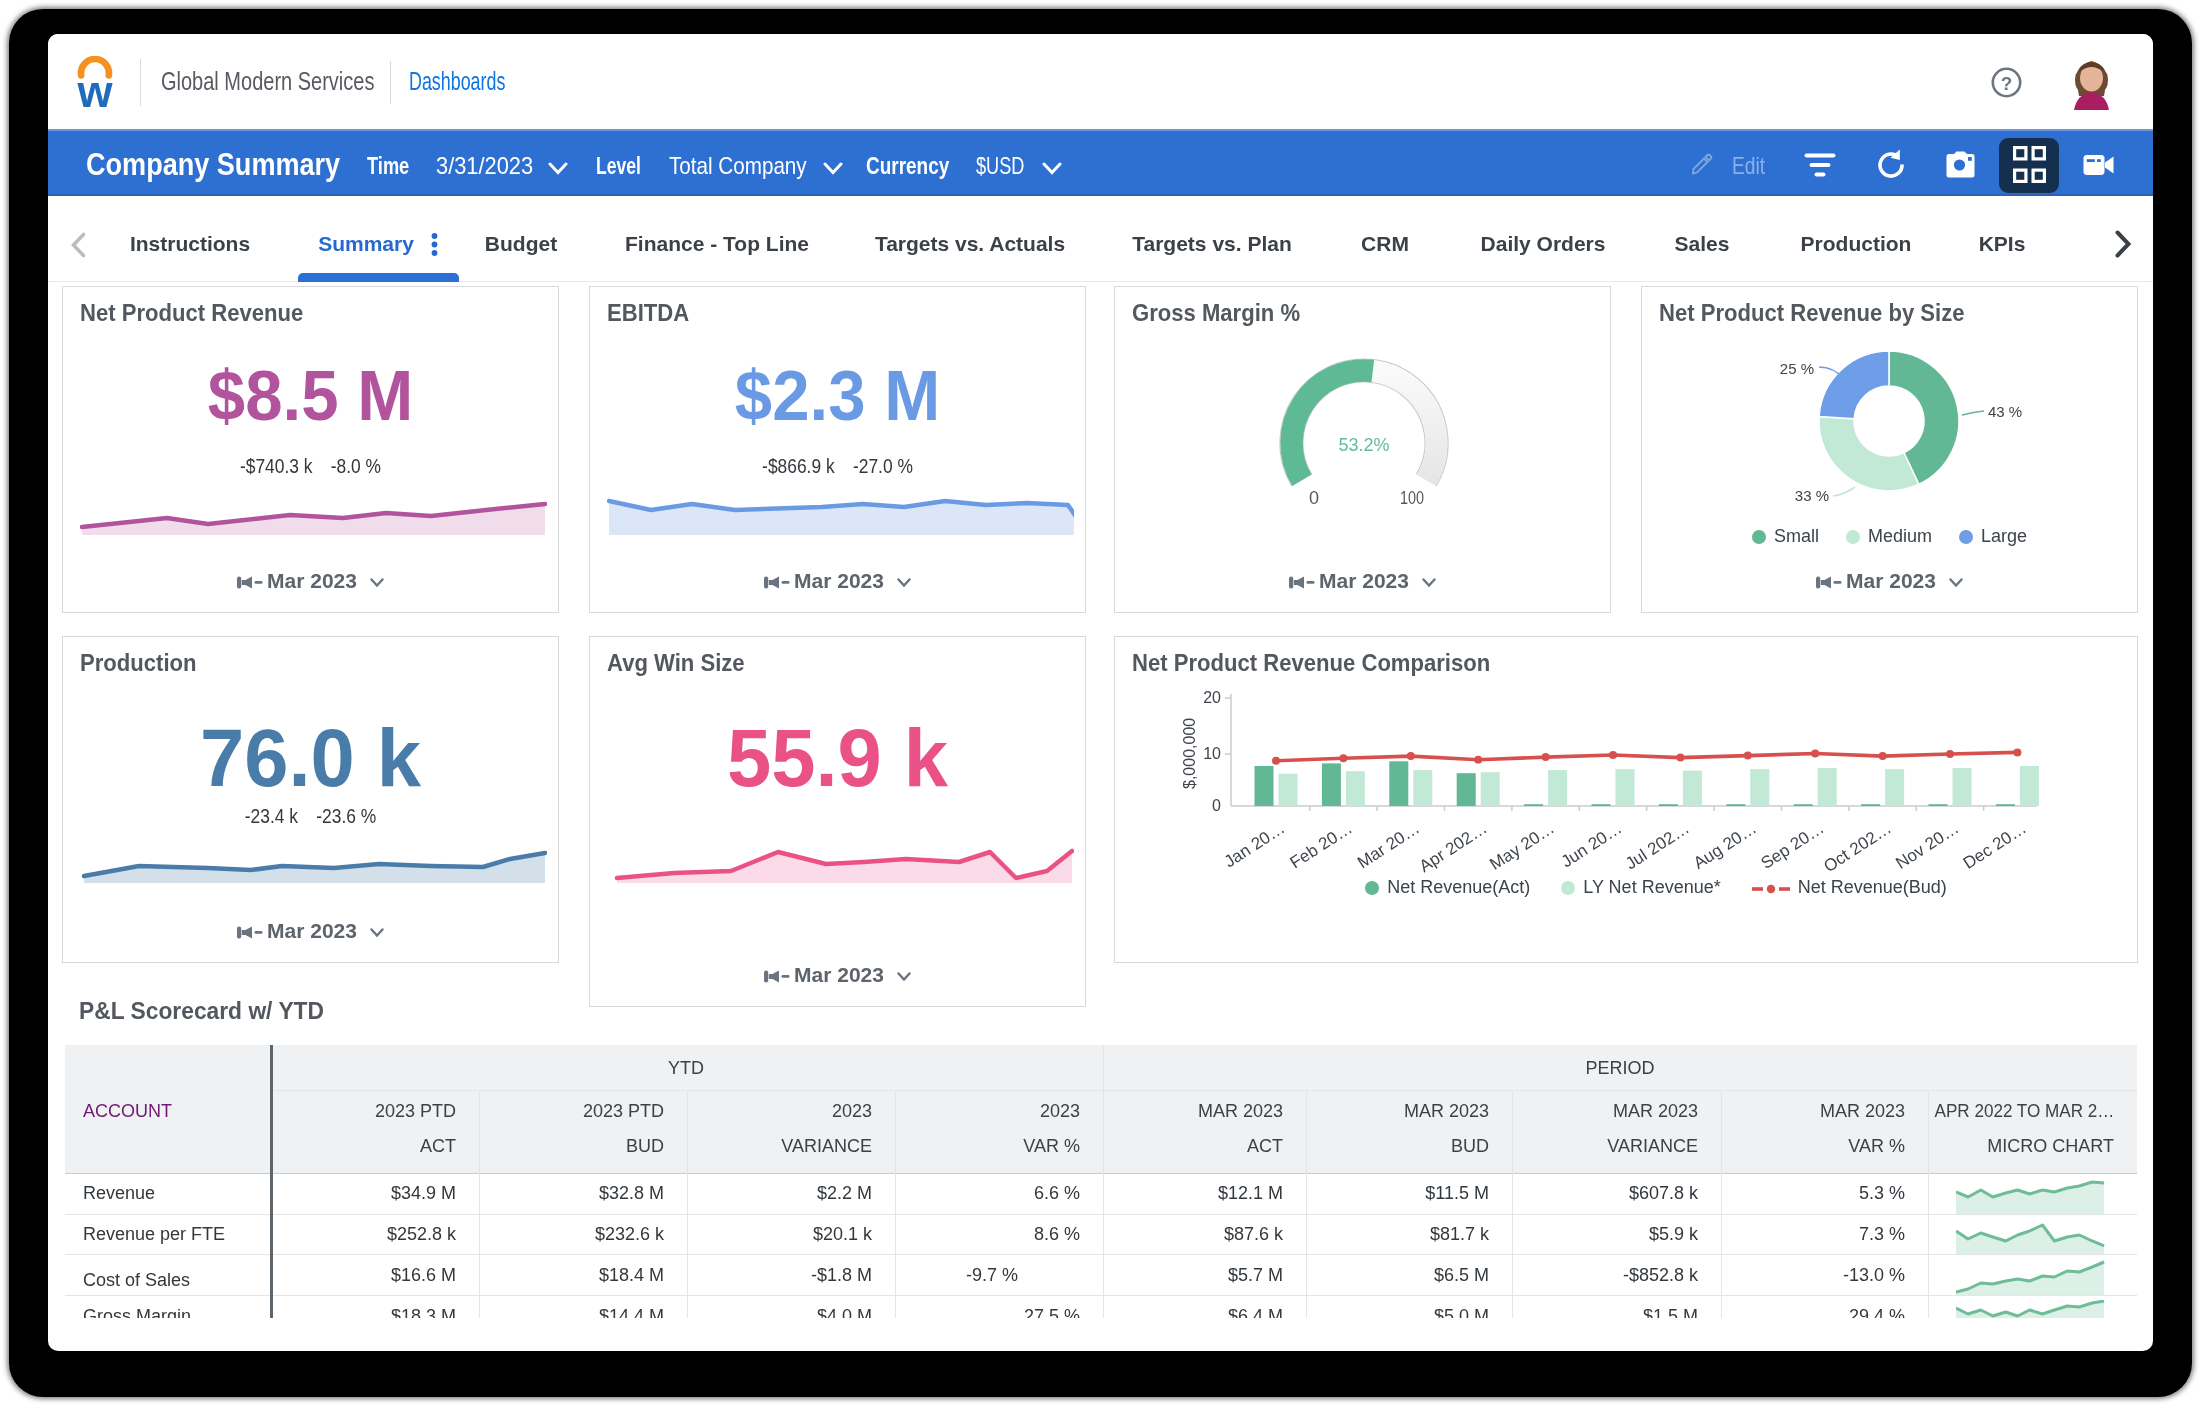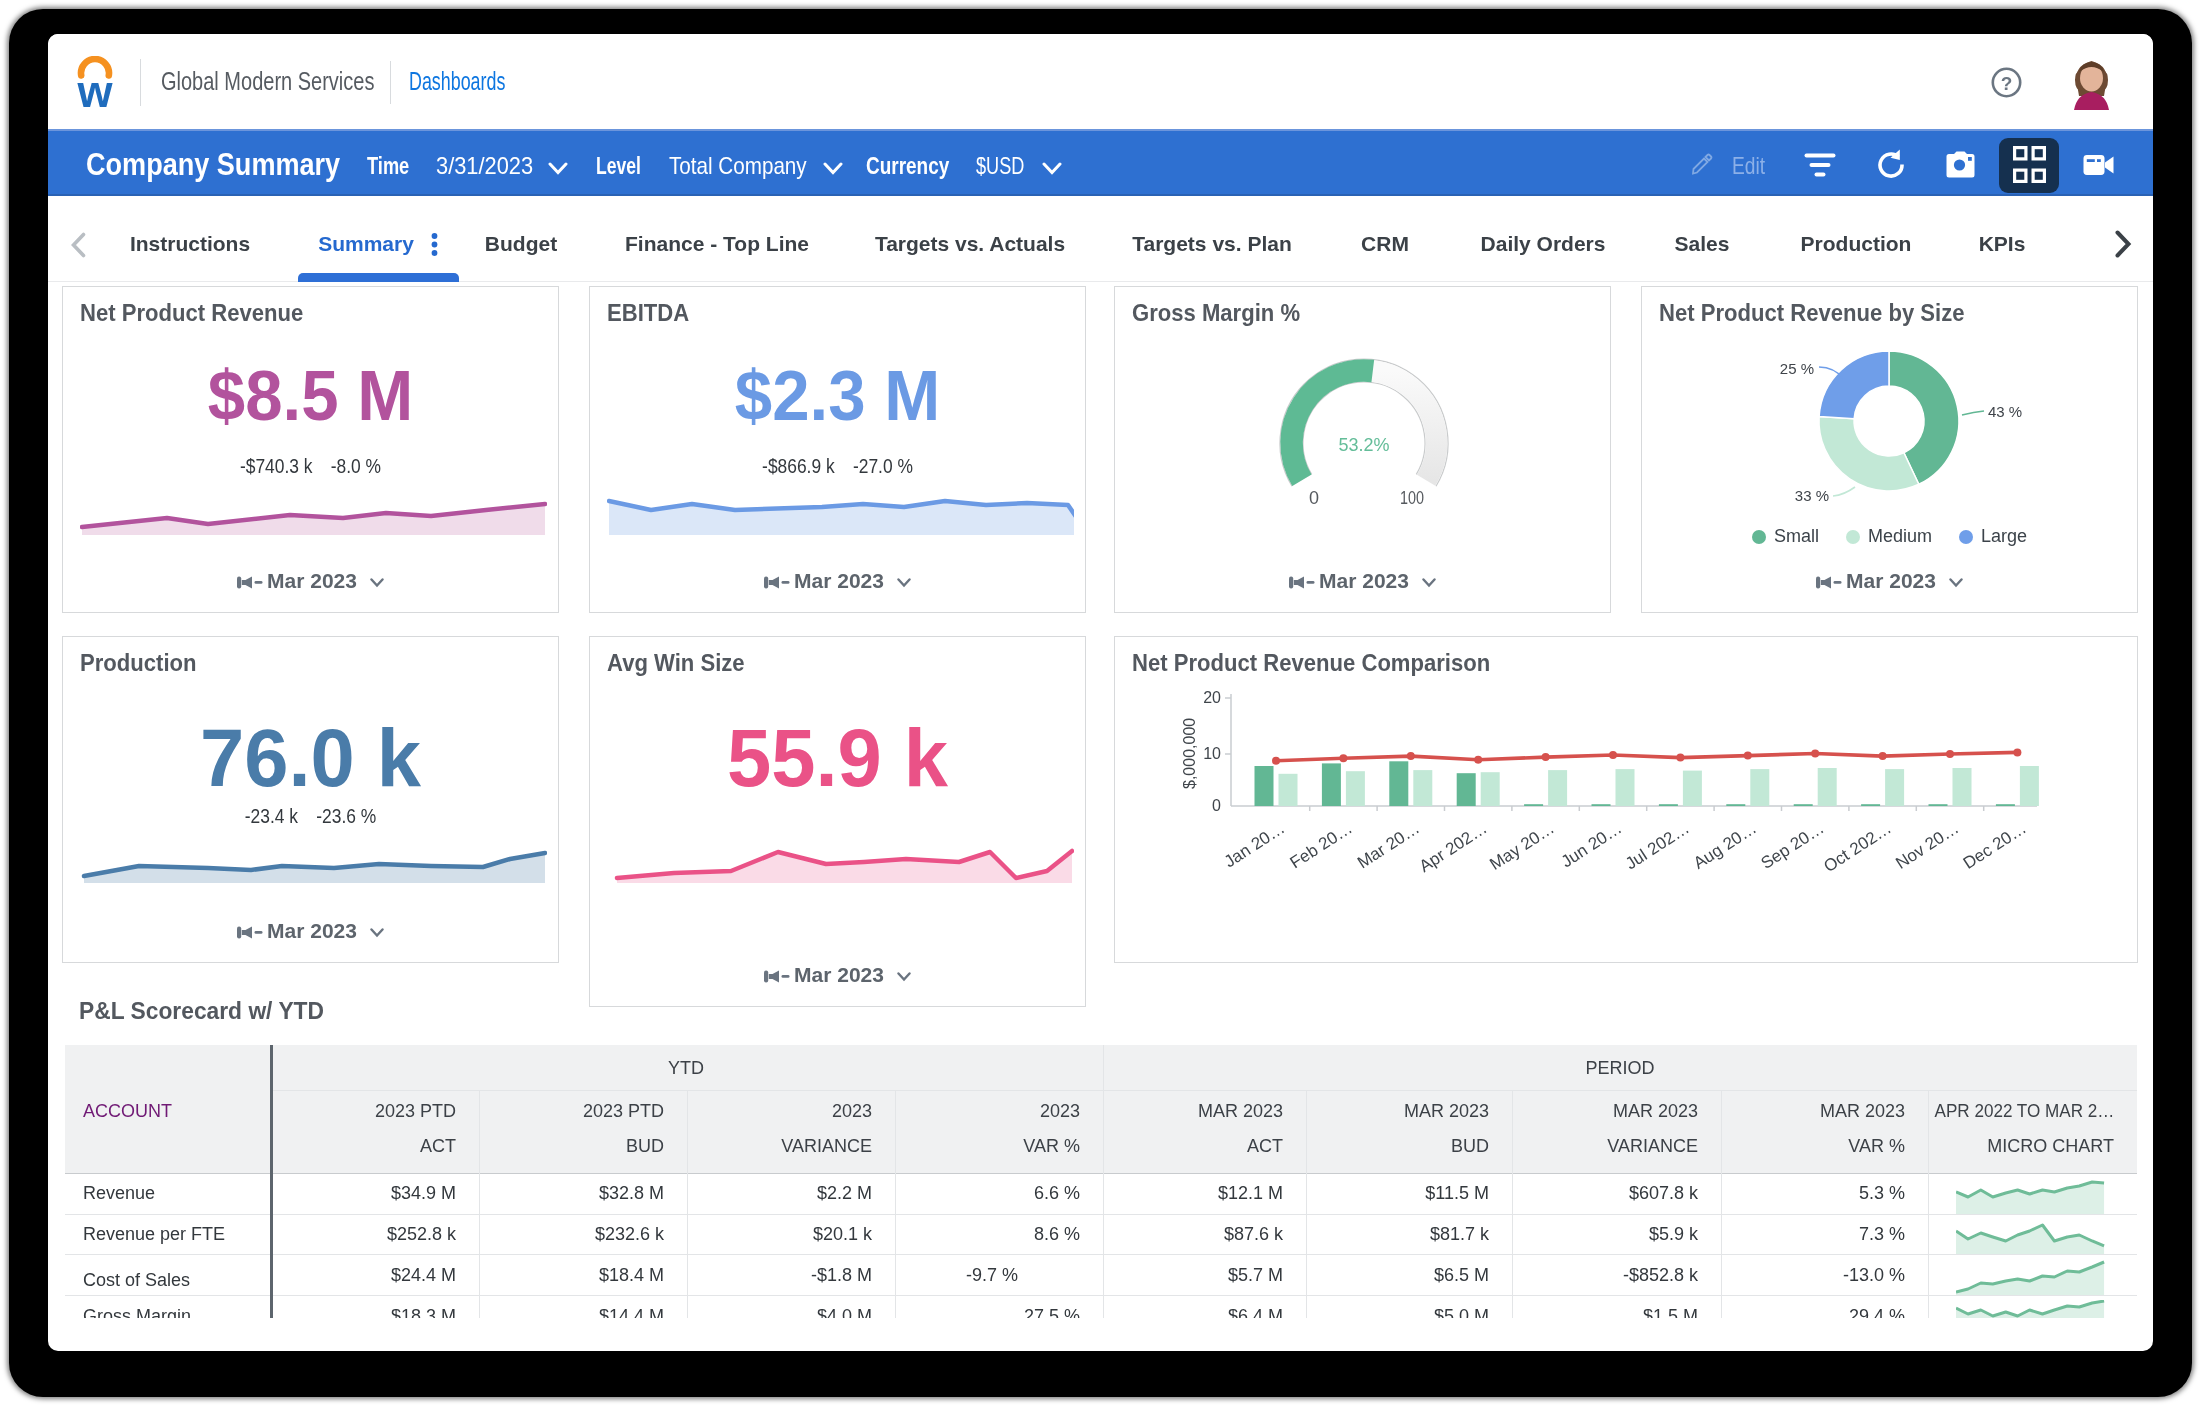--- a/index.html
+++ b/index.html
@@ -328,20 +328,29 @@
           <text transform="translate(373.2,194) rotate(-33)" font-size="17" fill="#3f454b" text-anchor="end" font-family="Liberation Sans">Apr 202…</text>
           <text transform="translate(440.6,194) rotate(-33)" font-size="17" fill="#3f454b" text-anchor="end" font-family="Liberation Sans">May 20…</text>
           <text transform="translate(508.0,194) rotate(-33)" font-size="17" fill="#3f454b" text-anchor="end" font-family="Liberation Sans">Jun 20…</text>
           <text transform="translate(575.4,194) rotate(-33)" font-size="17" fill="#3f454b" text-anchor="end" font-family="Liberation Sans">Jul 202…</text>
           <text transform="translate(642.8,194) rotate(-33)" font-size="17" fill="#3f454b" text-anchor="end" font-family="Liberation Sans">Aug 20…</text>
           <text transform="translate(710.2,194) rotate(-33)" font-size="17" fill="#3f454b" text-anchor="end" font-family="Liberation Sans">Sep 20…</text>
           <text transform="translate(777.6,194) rotate(-33)" font-size="17" fill="#3f454b" text-anchor="end" font-family="Liberation Sans">Oct 202…</text>
           <text transform="translate(845.0,194) rotate(-33)" font-size="17" fill="#3f454b" text-anchor="end" font-family="Liberation Sans">Nov 20…</text>
           <text transform="translate(912.4,194) rotate(-33)" font-size="17" fill="#3f454b" text-anchor="end" font-family="Liberation Sans">Dec 20…</text>
 </svg>
+  <div class="dlegend" style="top:240px;font-size:18px;left:30px">
+  <span class="dot" style="background:#62b794"></span><span class="ltext">Net Revenue(Act)</span>
+  <span class="dot" style="background:#c2e8d6;margin-left:26px"></span><span class="ltext">LY Net Revenue*</span>
+  <svg width="38" height="10" viewBox="0 0 38 10" style="margin-left:26px">
+            <line x1="0" y1="5" x2="11" y2="5" stroke="#d6514d" stroke-width="3.6"></line>
+            <circle cx="19" cy="5" r="4.2" fill="#d6514d"></circle>
+            <line x1="27" y1="5" x2="38" y2="5" stroke="#d6514d" stroke-width="3.6"></line>
+          </svg><span class="ltext">Net Revenue(Bud)</span>
+</div>
 </div>
 
     <div id="pnl-title">P&amp;L Scorecard w/ YTD</div>
     <div id="pnltable">
 <div class="th-band" style="left:0;top:0;width:2072px;height:128px"></div>
 <div class="tcell" style="left:621px;top:58px;transform:translateX(-50%);color:#3c4147;top:13px">YTD</div>
 <div class="tcell" style="left:1555px;top:13px;transform:translateX(-50%);color:#3c4147">PERIOD</div>
 <div class="tr-line" style="left:205px;top:45px;width:1867px"></div>
 <div class="tcell" style="left:18px;top:56px;color:#701a75">ACCOUNT</div>
 <div class="tcell" style="right:1681px;top:56px;color:#3c4147;">2023 PTD</div>
@@ -393,21 +402,21 @@
 <div class="tcell" style="right:854px;top:179.0px">$87.6 k</div>
 <div class="tcell" style="right:648px;top:179.0px">$81.7 k</div>
 <div class="tcell" style="right:439px;top:179.0px">$5.9 k</div>
 <div class="tcell" style="right:232px;top:179.0px">7.3 %</div>
 <svg class="abs" style="left:1891px;top:173.7px" width="150" height="36.7" viewBox="0 0 150 36.7">
           <polygon points="0.0,12 12.0,20 24.8,14 36.8,18 49.7,22 61.6,16 73.6,12 86.5,6 98.4,22 111.3,18 123.3,16 136.2,22 148.1,27 148.1,38.7 0,38.7" fill="#ddf0e7"></polygon>
           <polyline points="0.0,12 12.0,20 24.8,14 36.8,18 49.7,22 61.6,16 73.6,12 86.5,6 98.4,22 111.3,18 123.3,16 136.2,22 148.1,27" fill="none" stroke="#6fbc98" stroke-width="3" stroke-linejoin="round"></polyline>
         </svg>
 <div class="tr-line" style="top:209.4px"></div>
 <div class="tcell" style="left:18px;top:225px">Cost of Sales</div>
-<div class="tcell" style="right:1681px;top:219.8px">$24.4 M</div>
+<div class="tcell" style="right:1681px;top:219.8px">$16.6 M</div>
 <div class="tcell" style="right:1473px;top:219.8px">$18.4 M</div>
 <div class="tcell" style="right:1265px;top:219.8px">-$1.8 M</div>
 <div class="tcell" style="right:1119px;top:219.8px">-9.7 %</div>
 <div class="tcell" style="right:854px;top:219.8px">$5.7 M</div>
 <div class="tcell" style="right:648px;top:219.8px">$6.5 M</div>
 <div class="tcell" style="right:439px;top:219.8px">-$852.8 k</div>
 <div class="tcell" style="right:232px;top:219.8px">-13.0 %</div>
 <svg class="abs" style="left:1891px;top:214.4px" width="150" height="36.7" viewBox="0 0 150 36.7">
           <polygon points="0.0,33 12.0,30 24.8,24 36.8,25 49.7,22 61.6,20 73.6,22 86.5,17 98.4,18 111.3,12 123.3,13 136.2,8 148.1,3 148.1,38.7 0,38.7" fill="#ddf0e7"></polygon>
           <polyline points="0.0,33 12.0,30 24.8,24 36.8,25 49.7,22 61.6,20 73.6,22 86.5,17 98.4,18 111.3,12 123.3,13 136.2,8 148.1,3" fill="none" stroke="#6fbc98" stroke-width="3" stroke-linejoin="round"></polyline>

